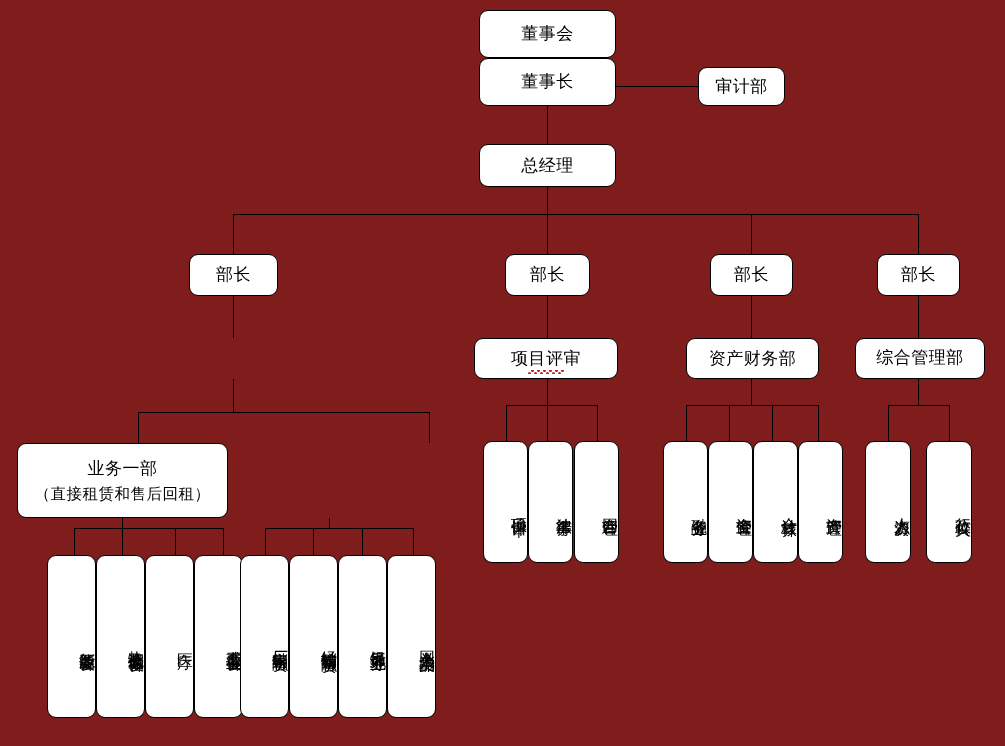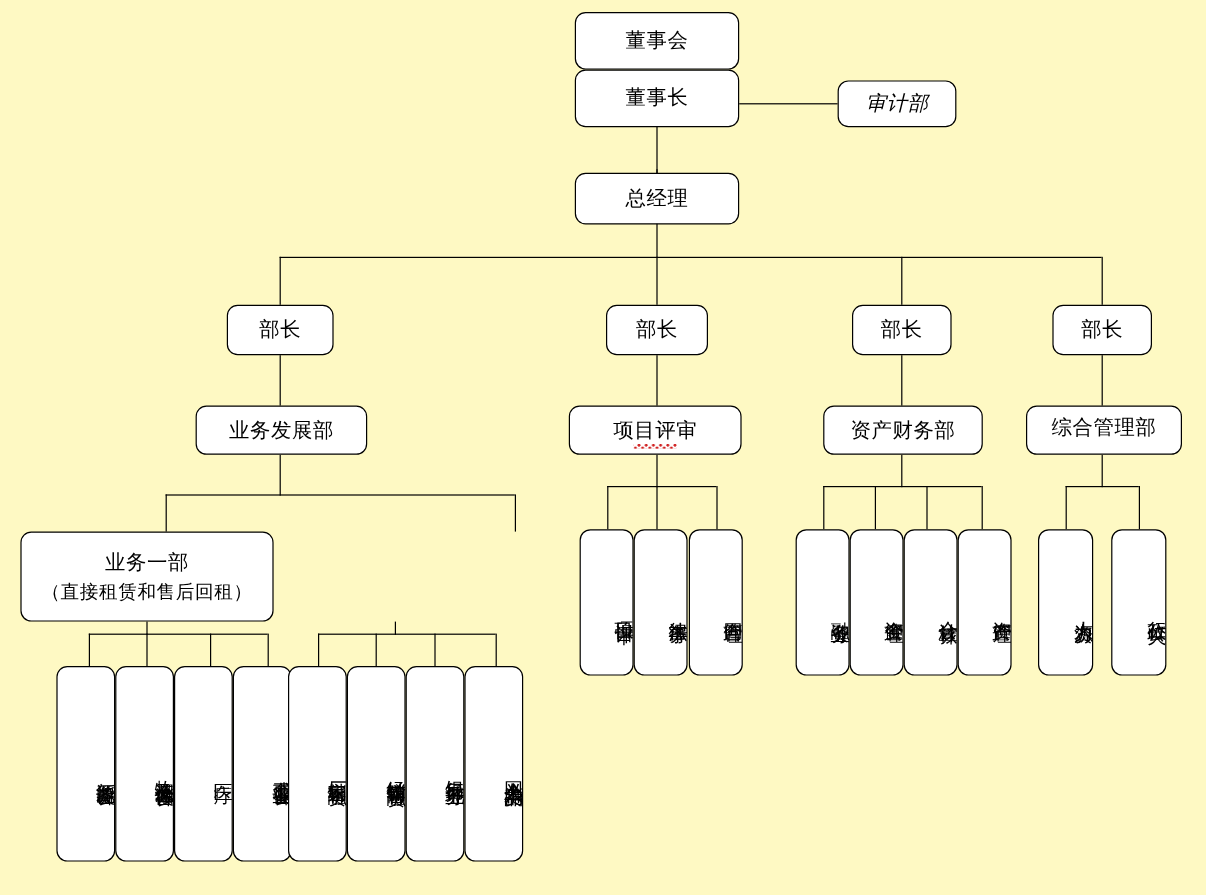--- a/index.html
+++ b/index.html
@@ -9,21 +9,21 @@
     background: #ffffff;
   }
   body {
     font-family: "Liberation Serif", "DejaVu Serif", serif;
     color: #000000;
   }
   #chart-root {
     position: relative;
     width: 1005px;
     height: 746px;
-    background: #fef9c3;
+    background: #7f1d1d;
     overflow: hidden;
   }
   .node {
     position: absolute;
     box-sizing: border-box;
     border: 1px solid #000000;
     border-radius: 9px;
     background: #ffffff;
     display: flex;
     align-items: center;
@@ -132,44 +132,41 @@
   <div class="line v" style="left:949px; top:405px; height:36px;"></div>
 
   <div class="node" style="left:479px; top:10px; width:137px; height:48px;">
     <span>董事会</span>
   </div>
 
   <div class="node" style="left:479px; top:58px; width:137px; height:48px;">
     <span>董事长</span>
   </div>
 
-  <div class="node" style="left:698px; top:67px; width:99px; height:39px;font-style:italic;">
+  <div class="node" style="left:698px; top:67px; width:87px; height:39px;">
     <span>审计部</span>
   </div>
 
   <div class="node" style="left:479px; top:144px; width:137px; height:43px;">
     <span>总经理</span>
   </div>
 
   <div class="node" style="left:189px; top:254px; width:89px; height:42px;">
     <span>部长</span>
   </div>
   <div class="node" style="left:505px; top:254px; width:85px; height:42px;">
     <span>部长</span>
   </div>
   <div class="node" style="left:710px; top:254px; width:83px; height:42px;">
     <span>部长</span>
   </div>
   <div class="node" style="left:877px; top:254px; width:83px; height:42px;">
     <span>部长</span>
   </div>
 
-  <div class="node" style="left:163px; top:338px; width:143px; height:41px;">
-    <span>业务发展部</span>
-  </div>
 
   <div class="node" style="left:474px; top:338px; width:144px; height:41px;">
     <span>项目评审</span>
   </div>
   <div class="squiggle" style="left:528px; top:370px; width:36px;"></div>
 
   <div class="node" style="left:686px; top:338px; width:133px; height:41px;">
     <span>资产财务部</span>
   </div>
 

